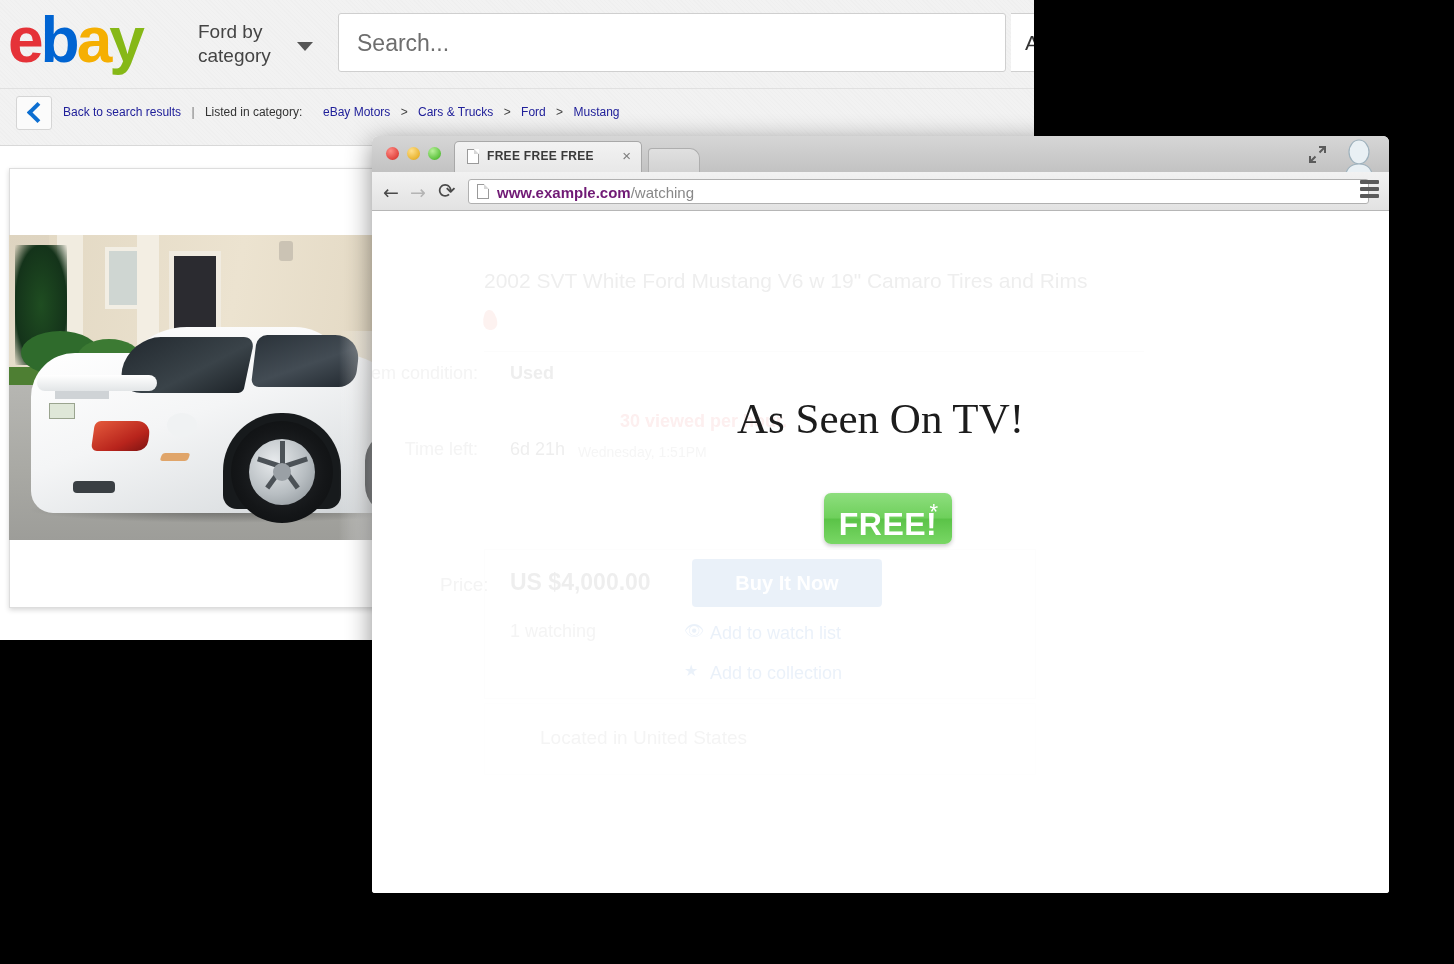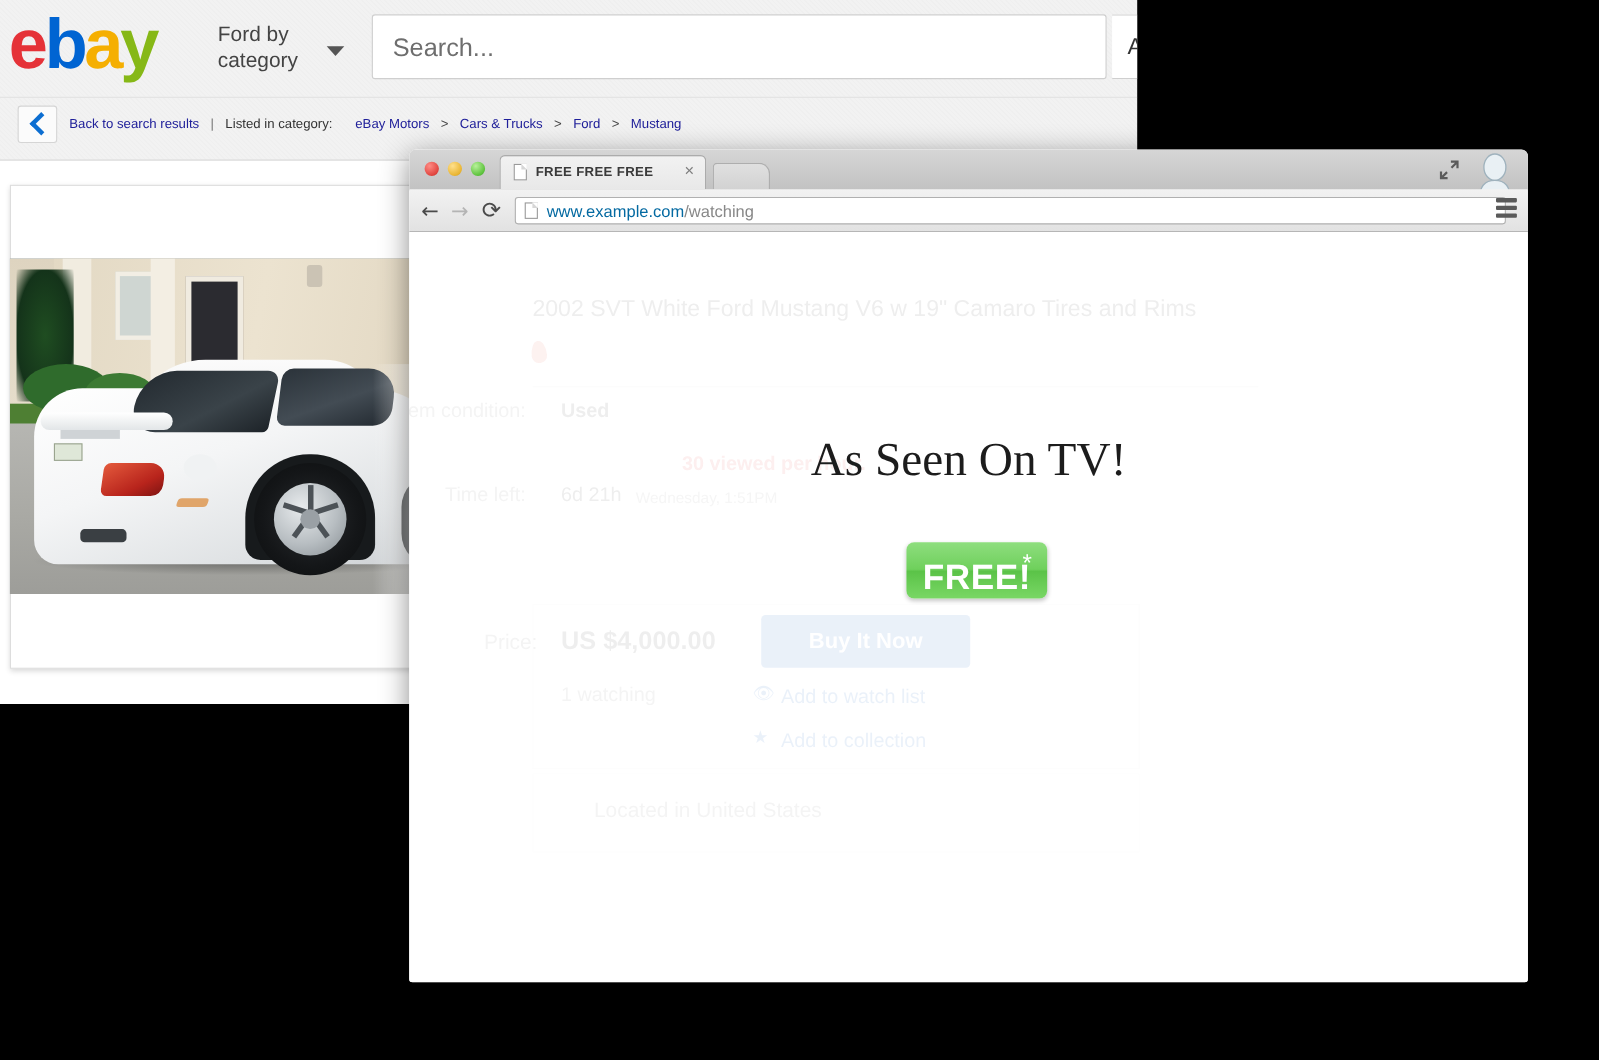--- a/index.html
+++ b/index.html
@@ -402,21 +402,21 @@
     width: 0; height: 0;
     border-left: 5px solid #d7d7d7;
     border-top: 5px solid #ffffff;
   }
   #omnibox-url {
     position: absolute; left: 28px; top: 3px;
     font-size: 15px; line-height: 19px;
     color: #888888;
     white-space: nowrap;
   }
-  #omnibox-url b { color: #0369a1; font-weight: normal; }
+  #omnibox-url b { color: #701a75; font-weight: bold; }
   #hamburger {
     position: absolute; right: 10px; top: 8px;
     width: 19px; height: 22px;
   }
   #hamburger i {
     display: block;
     height: 4px;
     margin-bottom: 3px;
     background: #5a5a5a;
     border-radius: 1px;

